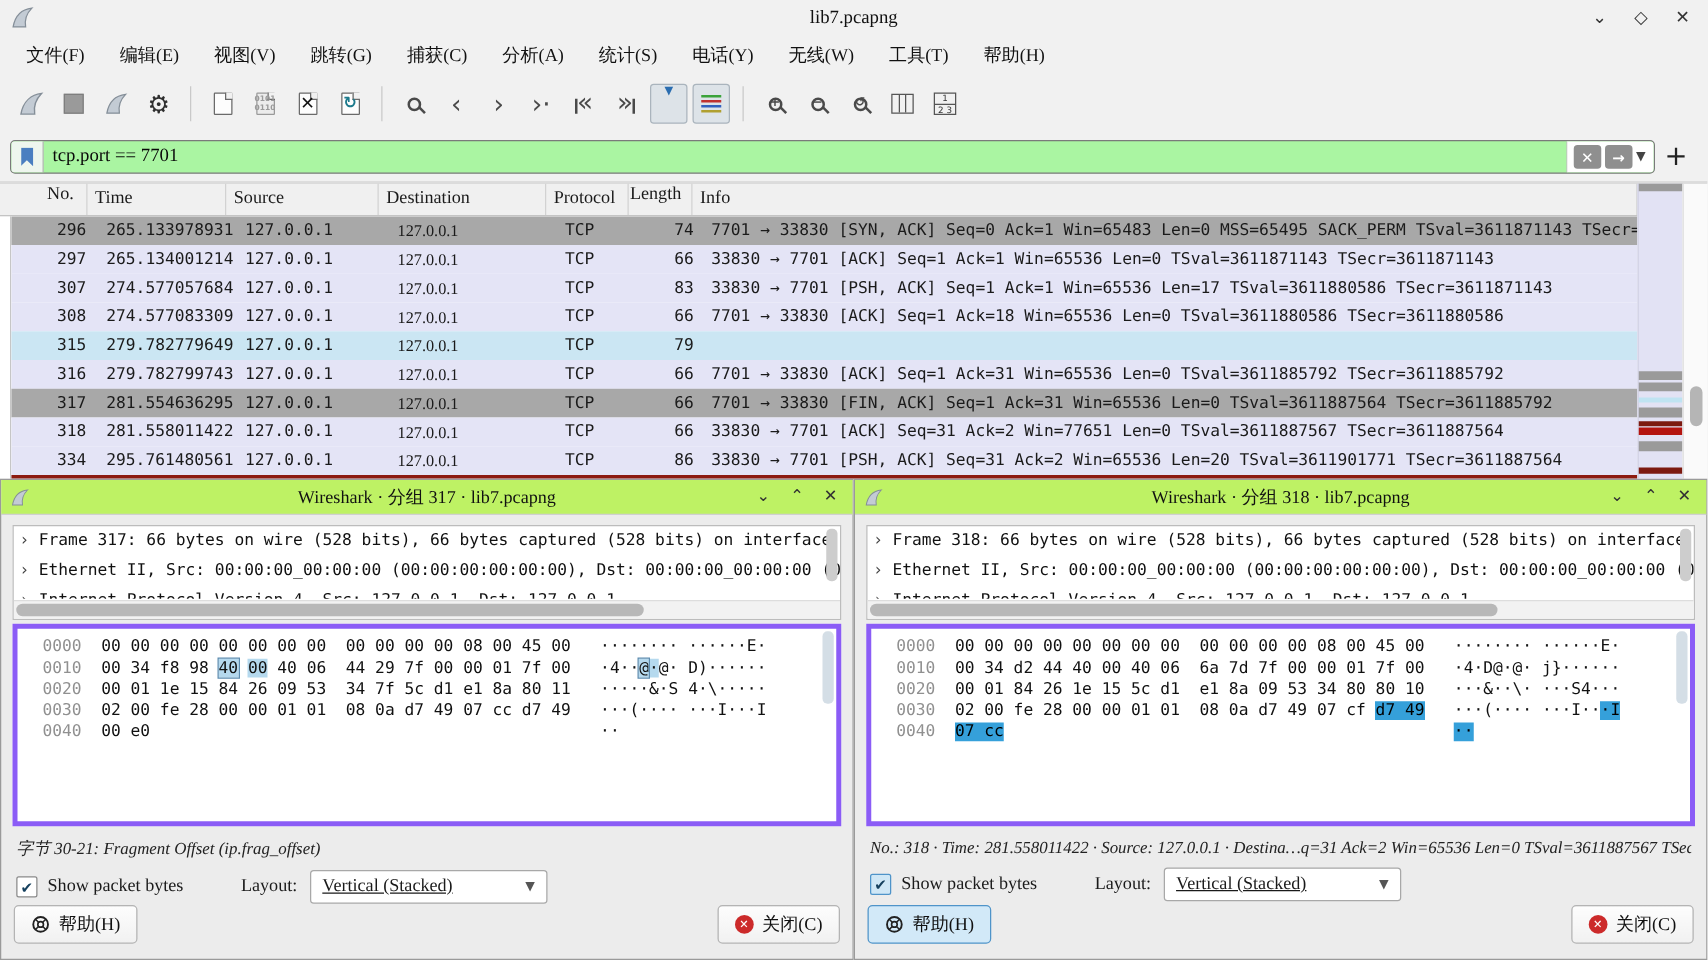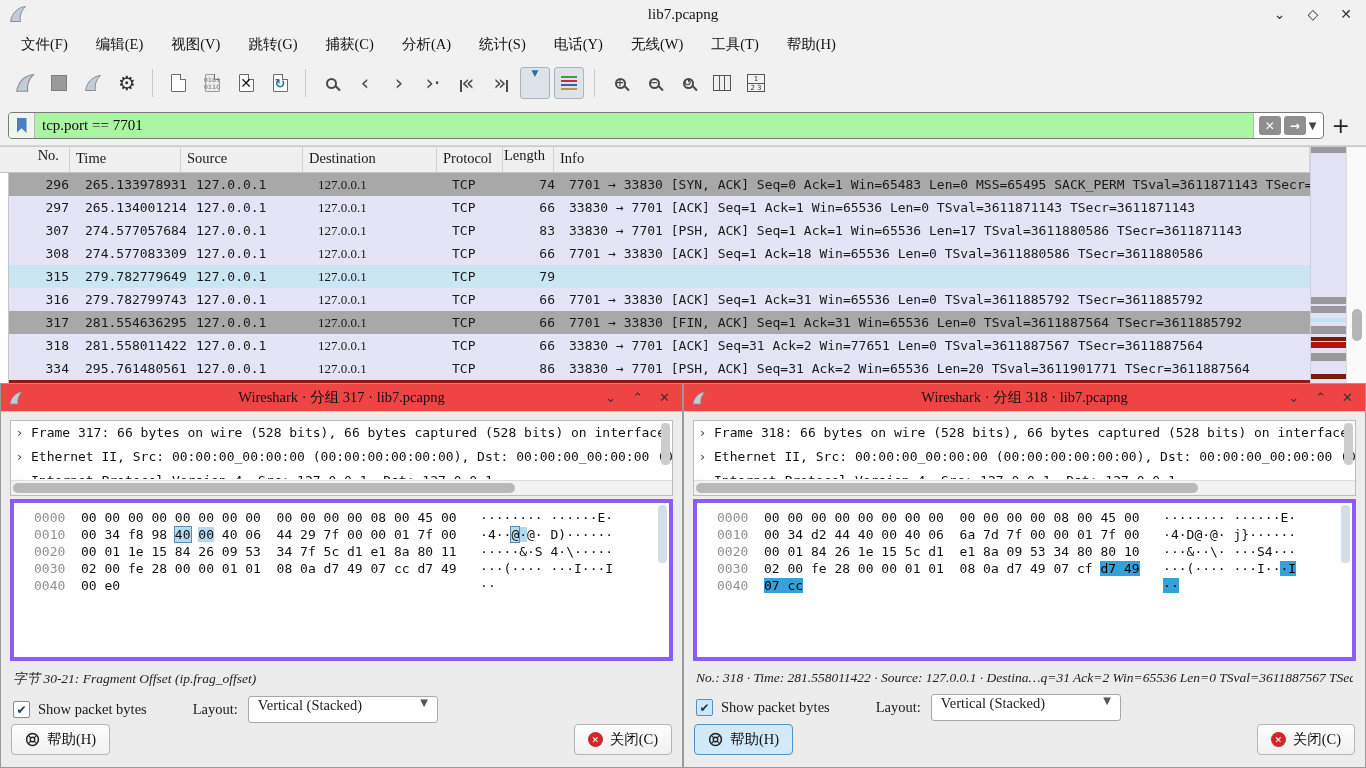--- a/index.html
+++ b/index.html
@@ -72,21 +72,21 @@
   .c4 { width:66px; flex:none; } .c5 { width:51px; text-align:right; padding:0 8px 0 0; flex:none; }
   .c6 { flex:1; }
   .minimap { position:absolute; right:20px; top:0; bottom:0; width:36px; background:#e2e2f4; border-left:1px solid #cfcfe2; }
   .minimap .stripe { position:absolute; left:0; right:0; }
   .vscroll { position:absolute; right:0; top:0; bottom:0; width:20px; background:#fafafa; border-left:1px solid #dcdcdc; }
   .vscroll .thumb { position:absolute; left:5px; width:10px; border-radius:5px; background:#b5b5b5; }
 
   
   .dialogs { position:absolute; left:0; top:383px; width:1366px; height:385px; display:flex; }
   .dialog { width:683px; height:385px; background:#ececec; border:1px solid #9a9a9a; display:flex; flex-direction:column; position:relative; }
-  .dlg-titlebar { height:28px; background:#ef4444; border-bottom:1px solid #d0d0d0; display:flex; align-items:center; position:relative; flex:none; }
+  .dlg-titlebar { height:28px; background:#bef264; border-bottom:1px solid #d0d0d0; display:flex; align-items:center; position:relative; flex:none; }
   .dlg-title { position:absolute; left:0; right:0; text-align:center; font-size:14.5px; color:#111; }
   .dlg-controls { position:absolute; right:12px; display:flex; gap:16px; font-size:13px; color:#333; font-family:"DejaVu Sans", sans-serif; }
   .tree-panel { margin:8px 9px 0 9px; height:76px; background:#fff; border:1px solid #bcbcbc; position:relative; overflow:hidden; flex:none; }
   .tree-rows { height:58px; overflow:hidden; }
   .tree-row { height:24px; line-height:24px; font-family:"DejaVu Sans Mono", monospace; font-size:13px; white-space:nowrap; overflow:hidden; padding-left:6px; color:#111; }
   .tree-arrow { color:#444; display:inline-block; width:14px; font-family:"DejaVu Sans", sans-serif; }
   .tree-vthumb { position:absolute; right:2px; top:2px; width:9px; height:42px; border-radius:4px; background:#cdcdcd; }
   .tree-hscroll { position:absolute; left:0; right:0; bottom:0; height:15px; background:#f2f2f2; border-top:1px solid #ddd; }
   .tree-hscroll .hthumb { position:absolute; left:2px; top:2px; height:10px; width:76%; border-radius:5px; background:#b8b8b8; }
   .hex-panel { margin:3px 9px 0 9px; height:162px; background:#fff; border:4px solid #8b5cf6; padding:6px 0 0 20px; position:relative; overflow:hidden; flex:none; }
@@ -97,21 +97,21 @@
   .seg.f { background:#b5d9ee; }
   .seg.fa { background:#b5d9ee; outline:1px solid #5c8cb0; }
   .seg.s { background:#35a0da; color:#000000; }
   .hex-vthumb { position:absolute; right:2px; top:2px; width:9px; height:58px; border-radius:4px; background:#d4dee6; }
   .dlg-status { margin:9px 12px 0 12px; font-size:13.5px; font-style:italic; color:#222; white-space:nowrap; overflow:hidden; flex:none; }
   .dlg-controls-row { margin:8px 12px 0 12px; display:flex; align-items:center; flex:none; }
   .checkbox { width:17px; height:17px; border:1px solid #8a8a8a; border-radius:2px; background:#fff; display:flex; align-items:center; justify-content:center; font-family:"DejaVu Sans", sans-serif; font-size:12px; color:#15405e; }
   .checkbox.focused { background:#cfe7f6; border-color:#4f94c9; }
   .cb-label { margin-left:8px; font-size:14.5px; }
   .layout-label { margin-left:46px; font-size:14.5px; }
-  .select { margin-left:10px; width:190px; height:27px; background:#fff; border:1px solid #a8a8a8; border-radius:3px; display:flex; padding-left:9px; font-size:14.5px; position:relative; }
+  .select { margin-left:10px; width:190px; height:27px; background:#fff; border:1px solid #a8a8a8; border-radius:3px; display:flex; align-items:center; padding-left:9px; font-size:14.5px; position:relative;text-decoration:underline; }
   .select .sel-chev { position:absolute; right:9px; color:#555; font-size:10px; font-family:"DejaVu Sans", sans-serif; }
   .dlg-buttons { margin-top:auto; padding:0 10px 12px 10px; display:flex; justify-content:space-between; flex:none; }
   .btn { height:31px; display:flex; align-items:center; gap:7px; padding:0 13px; font-size:14.5px; color:#111; background:linear-gradient(#fdfdfd,#f1f1f1); border:1px solid #b4b4b4; border-radius:4px; }
   .btn.focused { background:#d2e9f8; border-color:#4f94c9; }
   .closedot { width:15px; height:15px; border-radius:50%; background:#cc2a2a; color:#fff; font-size:9px; font-weight:bold; display:flex; align-items:center; justify-content:center; font-family:"DejaVu Sans", sans-serif; }
 </style>
 </head>
 <body>
 
 <div class="screen">

